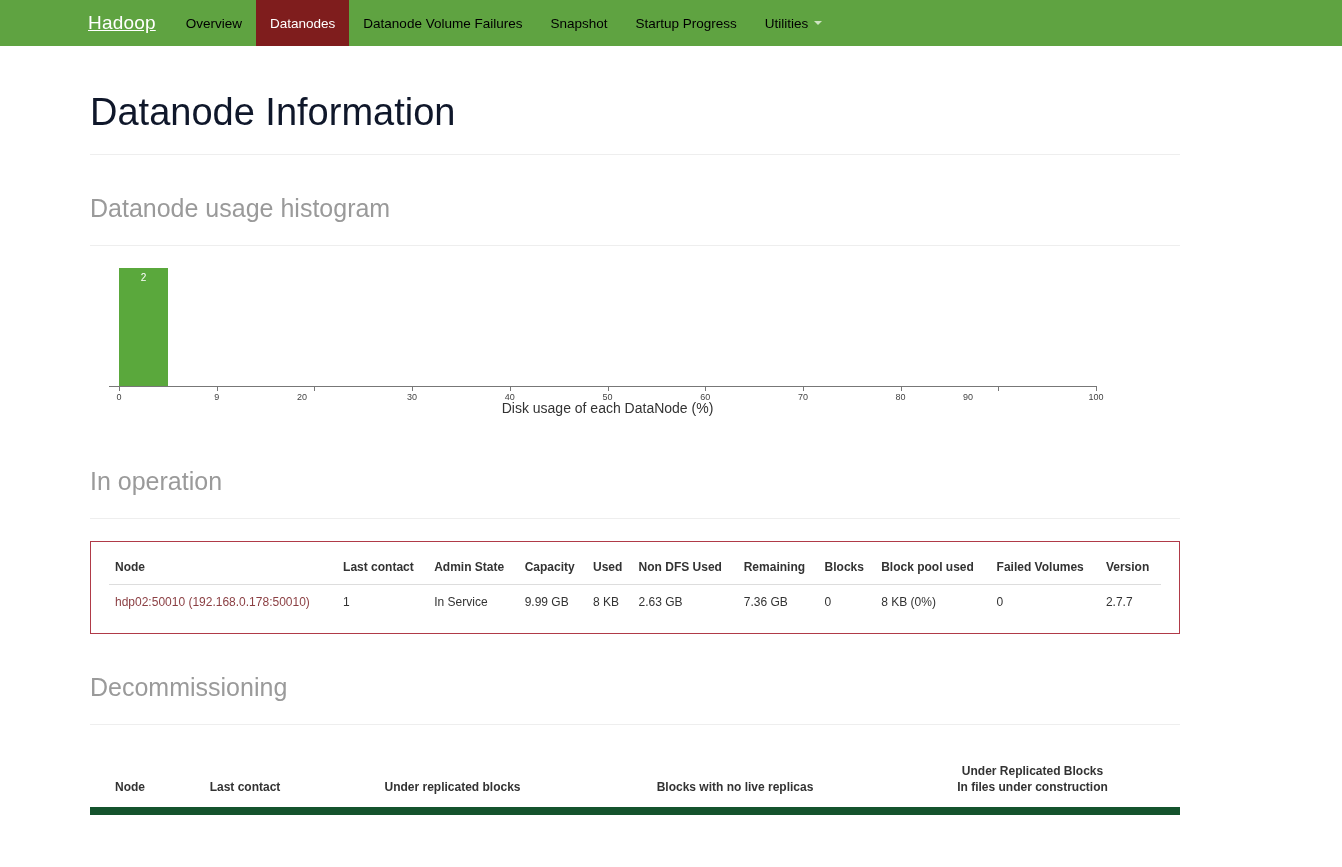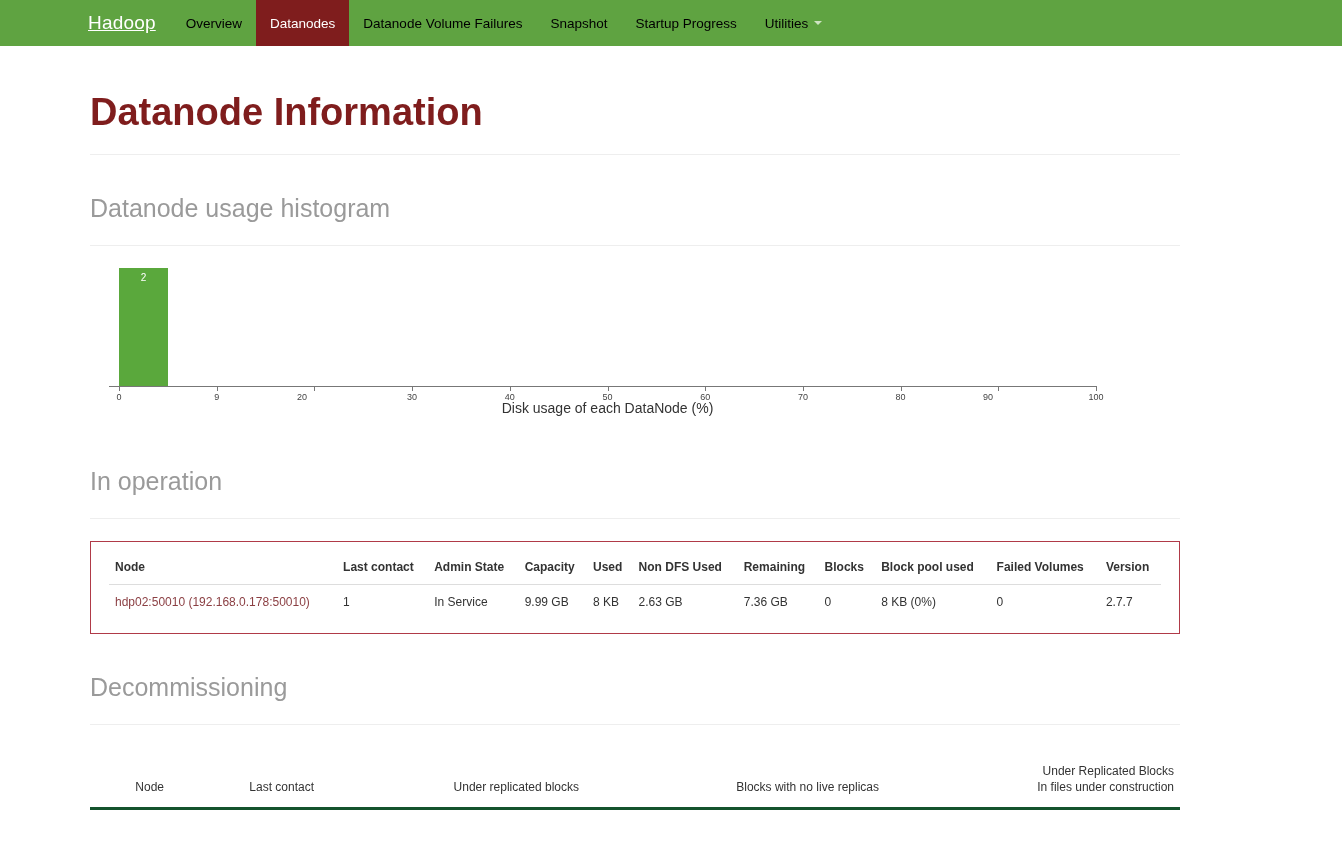--- a/index.html
+++ b/index.html
@@ -58,22 +58,22 @@
 
   
   .container {
     width: 1090px;
     margin: 0 0 0 90px;
     padding-top: 46px;
   }
 
   h1.page-title {
     font-size: 38px;
-    font-weight: 700;
-    color: #7f1d1d;
+    font-weight: 400;
+    color: #0f172a;
     margin: 0 0 20px 0;
     padding: 0;
     line-height: 1.1;
   }
   .hr-title {
     border: 0;
     border-top: 1px solid #eeeeee;
     margin: 0 0 0 0;
   }
 
@@ -183,25 +183,25 @@
     text-decoration: none;
   }
 
   .decom-table {
     width: 100%;
     border-collapse: collapse;
     font-size: 12px;
     margin-top: 30px;
   }
   .decom-table th {
-    text-align: right;
-    font-weight: normal;
+    text-align: center;
+    font-weight: bold;
     color: #333333;
     padding: 8px 6px 12px 6px;
-    border-bottom: 3px solid #14532d;
+    border-bottom: 8px solid #14532d;
     vertical-align: bottom;
     line-height: 1.35;
   }
 </style>
 </head>
 <body>
 
 <div class="navbar">
   <a class="brand" href="#">
     <span>Hadoop</span>
@@ -257,21 +257,21 @@
         <div class="tick-label" style="left: 419.8px;">40</div>
         <div class="tick" style="left: 517.5px;"></div>
         <div class="tick-label" style="left: 517.5px;">50</div>
         <div class="tick" style="left: 615.2px;"></div>
         <div class="tick-label" style="left: 615.2px;">60</div>
         <div class="tick" style="left: 712.9px;"></div>
         <div class="tick-label" style="left: 712.9px;">70</div>
         <div class="tick" style="left: 810.6px;"></div>
         <div class="tick-label" style="left: 810.6px;">80</div>
         <div class="tick" style="left: 908.3px;"></div>
-        <div class="tick-label" style="left: 898px;">90</div>
+        <div class="tick-label" style="left: 878px;">90</div>
         <div class="tick" style="left: 1006px;"></div>
         <div class="tick-label" style="left: 1006px;">100</div>
       </div>
     <div class="axis-caption">Disk usage of each DataNode (%)</div>
   </div>
 
   <h2 class="section-title">In operation</h2>
   <hr class="hr-section">
 
   <div class="table-outline">

